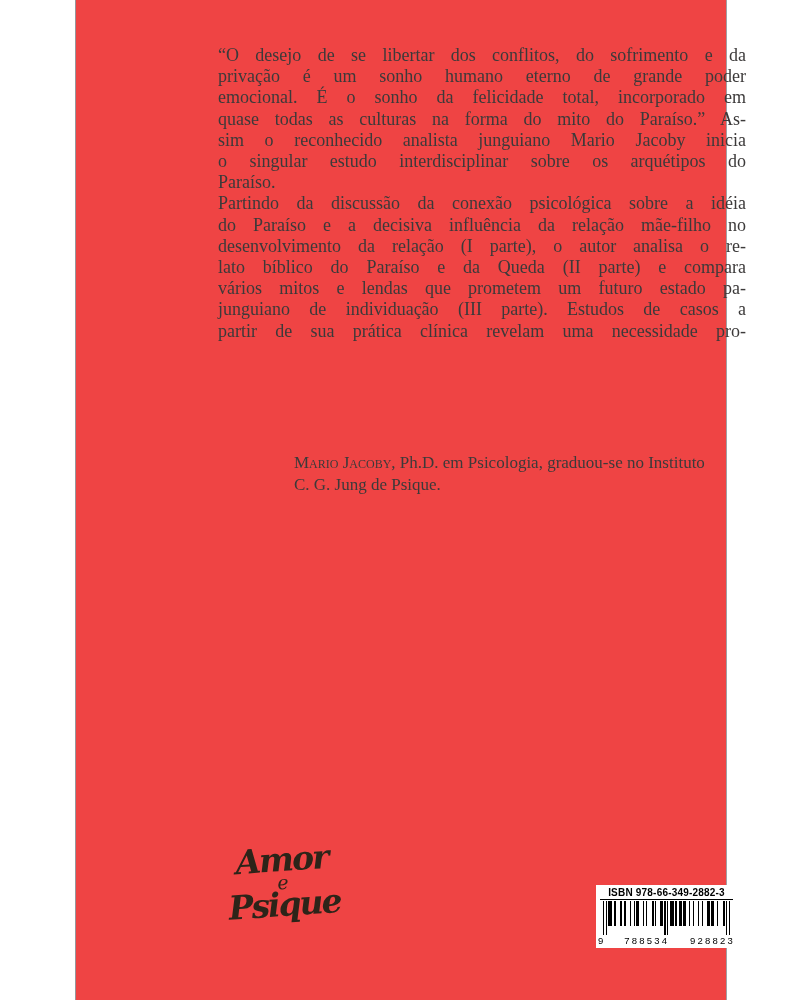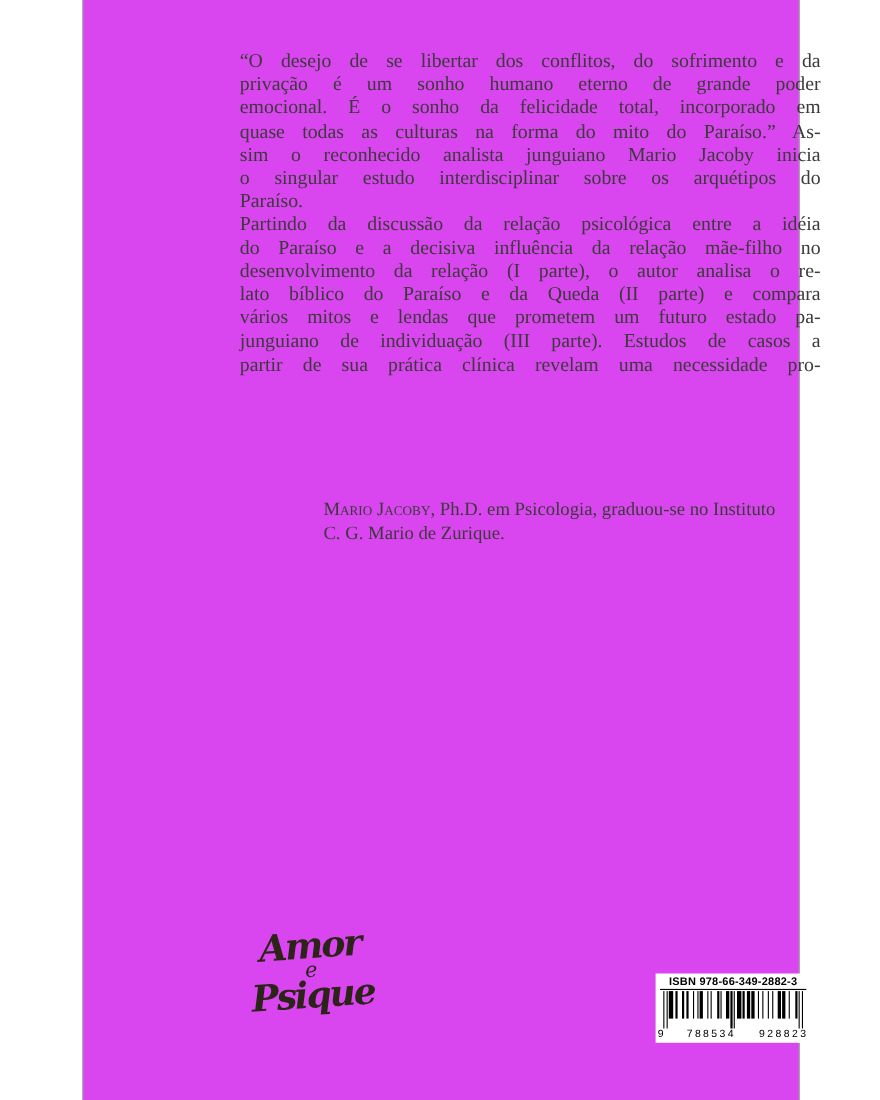--- a/index.html
+++ b/index.html
@@ -36,42 +36,42 @@
   #bc-digits{position:absolute;left:2px;right:2px;bottom:2px;display:flex;
              justify-content:space-between;font-family:"Liberation Sans", sans-serif;
              font-size:9.5px;color:#000;line-height:10px;}
   #bc-digits span{letter-spacing:2.2px;}
   #bc-digits .nine{letter-spacing:0;}
 </style>
 </head>
 <body>
 
 <div id="page">
-  <div id="cover" style="background: #d946ef;">
+  <div id="cover" style="background: #ef4444;">
 
     <div id="synopsis" style="color: rgb(60, 58, 58);">
       <div class="jl">“O desejo de se libertar dos conflitos, do sofrimento e da</div>
       <div class="jl">privação é um sonho humano eterno de grande poder</div>
       <div class="jl">emocional. É o sonho da felicidade total, incorporado em</div>
       <div class="jl">quase todas as culturas na forma do mito do Paraíso.” As-</div>
       <div class="jl">sim o reconhecido analista junguiano Mario Jacoby inicia</div>
       <div class="jl">o singular estudo interdisciplinar sobre os arquétipos do</div>
       <div class="pl">Paraíso.</div>
-      <div class="jl">Partindo da discussão da relação psicológica entre a idéia</div>
+      <div class="jl">Partindo da discussão da conexão psicológica sobre a idéia</div>
       <div class="jl">do Paraíso e a decisiva influência da relação mãe-filho no</div>
       <div class="jl">desenvolvimento da relação (I parte), o autor analisa o re-</div>
       <div class="jl">lato bíblico do Paraíso e da Queda (II parte) e compara</div>
       <div class="jl">vários mitos e lendas que prometem um futuro estado pa-</div>
       <div class="jl">junguiano de individuação (III parte). Estudos de casos a</div>
       <div class="jl">partir de sua prática clínica revelam uma necessidade pro-</div>
     </div>
 
     <div id="bio" style="color: rgb(60, 58, 58);">
       <div class="line"><span class="sc">Mario Jacoby</span><span>, Ph.D. em Psicologia, graduou-se no Instituto</span></div>
-      <div class="line">C. G. Mario de Zurique.</div>
+      <div class="line">C. G. Jung de Psique.</div>
     </div>
 
     <div id="logo" style="color: rgb(45, 36, 25);">
       <div class="logo-amor">Amor</div>
       <div class="logo-e">e</div>
       <div class="logo-psique">Psique</div>
     </div>
 
     <div id="barcode">
       <div id="isbn-label">ISBN 978-66-349-2882-3</div>

